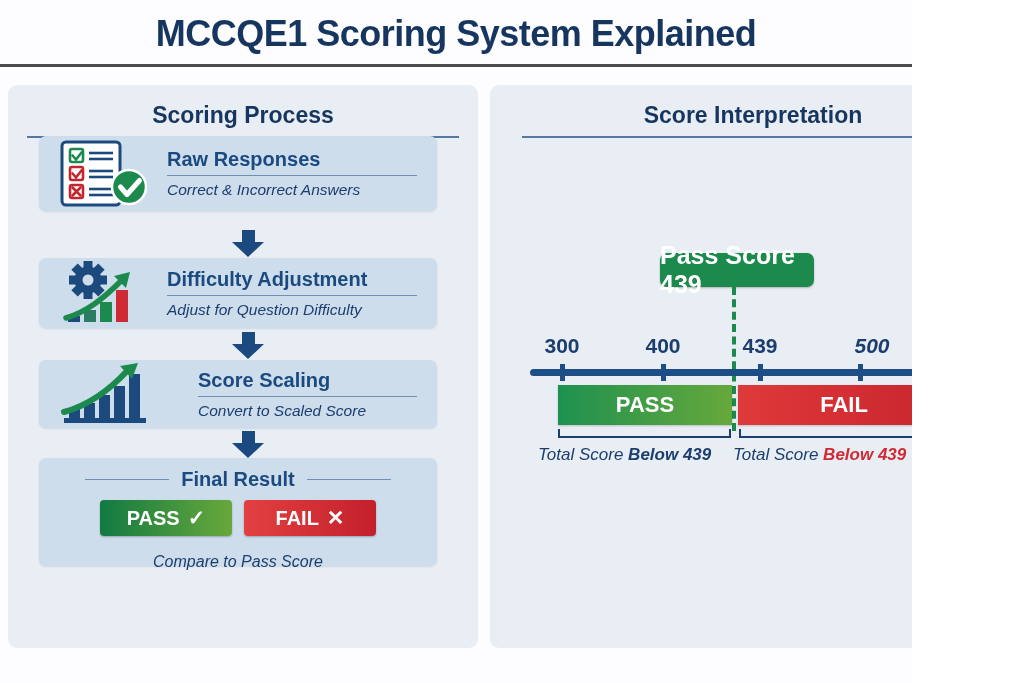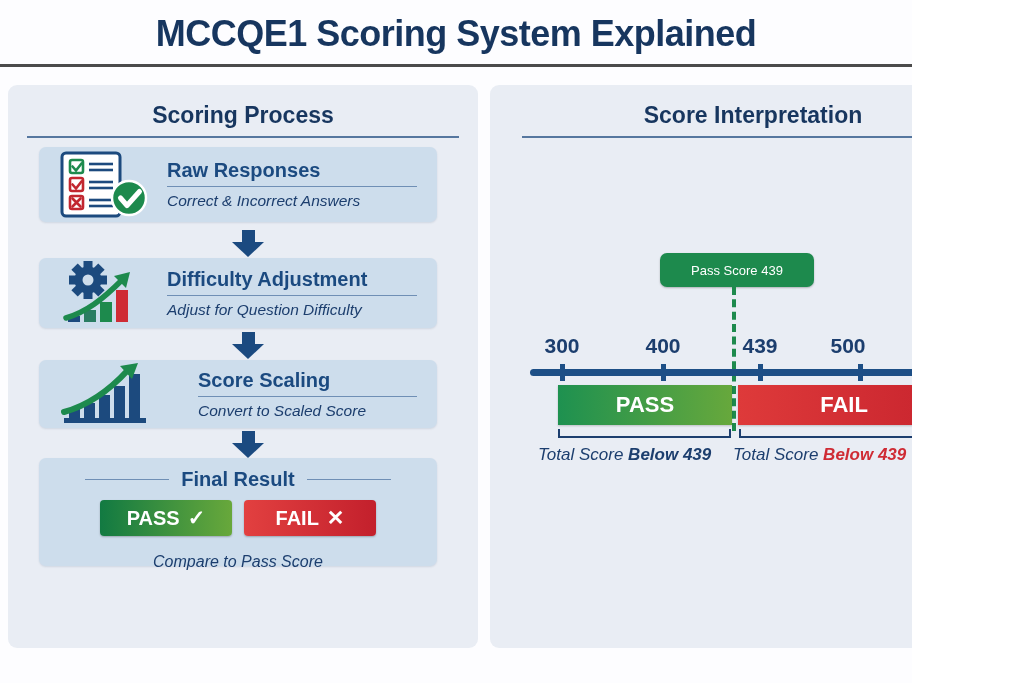--- a/index.html
+++ b/index.html
@@ -46,21 +46,21 @@
   .panel.left  .panel-rule { width:432px; }
   .panel.right .panel-rule { width:462px; }
 
   
   .card {
     position:absolute; left:31px; width:398px;
     background:var(--card_bg); border-radius:7px;
     display:flex; align-items:center; padding:0 14px 0 18px; gap:14px;
     box-shadow:0 1px 2px rgba(30,60,100,0.12);
   }
-  .card1 { top:62px;  height:75px; }
+  .card1 { top:51px;  height:75px; }
   .card2 { top:173px; height:70px; }
   .card3 { top:275px; height:68px;gap:45px; }
   .icon-wrap { flex:0 0 96px; display:flex; align-items:center; justify-content:center; }
   .card-text { flex:1; padding-right:6px; }
   .card-title { font-size:20px; font-weight:bold; color:var(--navy); }
   .card-rule  { height:1px; background:var(--rule); margin:4px 0 5px; }
   .card-sub   { font-size:15.5px; font-style:italic; color:var(--navy_text); }
 
   .block-arrow { position:absolute; left:224px; width:32px; }
   .arrow1 { top:145px; } .arrow2 { top:247px; } .arrow3 { top:346px; }
@@ -93,39 +93,39 @@
   .btn-pass { background:linear-gradient(90deg,#127a42,#68a83b); }
   .btn-fail { background:linear-gradient(90deg,#e24040,#c3202c); }
   .final-rule { width:282px; height:1px; background:var(--rule); margin-top:11px; }
   .final-sub { margin-top:6px; font-size:16px; font-style:italic; color:var(--navy_text); }
 
   
   .pass-score-box {
     position:absolute; left:170px; top:168px; width:154px; height:34px;
     background:var(--green); border-radius:7px;
     display:flex; align-items:center; justify-content:center;
-    color:#fff; font-size:13px; font-weight:normal;
+    color:#fff; font-size:25px; font-weight:bold;
     box-shadow:0 1px 2px rgba(0,0,0,0.25);
   }
   .dashed-line {
     position:absolute; left:242px; top:202px; height:144px; width:0;
     border-left:4px dashed var(--green);
   }
   .scale-line {
     position:absolute; left:40px; top:284px; width:438px; height:7px;
     background:#1d4f86; border-radius:4px;
   }
   .tick { position:absolute; top:279px; width:5px; height:17px; background:#1d4f86; }
   .tick.k0{left:70px;} .tick.k1{left:171px;} .tick.k2{left:268px;} .tick.k3{left:368px;} .tick.k4{left:455px;}
   .tick-label {
     position:absolute; top:249px; width:60px; text-align:center;
     font-size:21px; font-weight:bold; color:var(--navy_text);
   }
   .tick-label.p0{left:42px;} .tick-label.p1{left:143px;} .tick-label.p2{left:240px;}
-  .tick-label.p3{left:328px;} .tick-label.p4{left:427px;}
+  .tick-label.p3{left:352px;font-style:italic;} .tick-label.p4{left:427px;}
   .range-bar {
     position:absolute; top:300px; height:40px;
     display:flex; align-items:center; justify-content:center;
     color:#fff; font-size:22px; font-weight:bold;
     box-shadow:0 1px 2px rgba(0,0,0,0.2);
   }
   .bar-pass { left:68px;  width:174px; background:linear-gradient(90deg,#1e9150,#67a83c); }
   .bar-fail { left:248px; width:212px; background:linear-gradient(90deg,#de3a3a,#c8242e); }
   .bracket {
     position:absolute; top:344px; height:9px;

